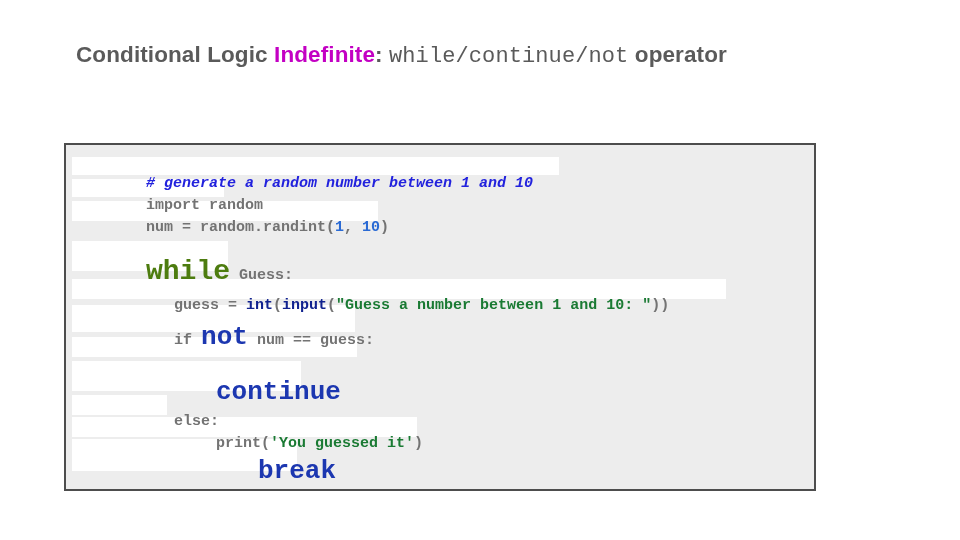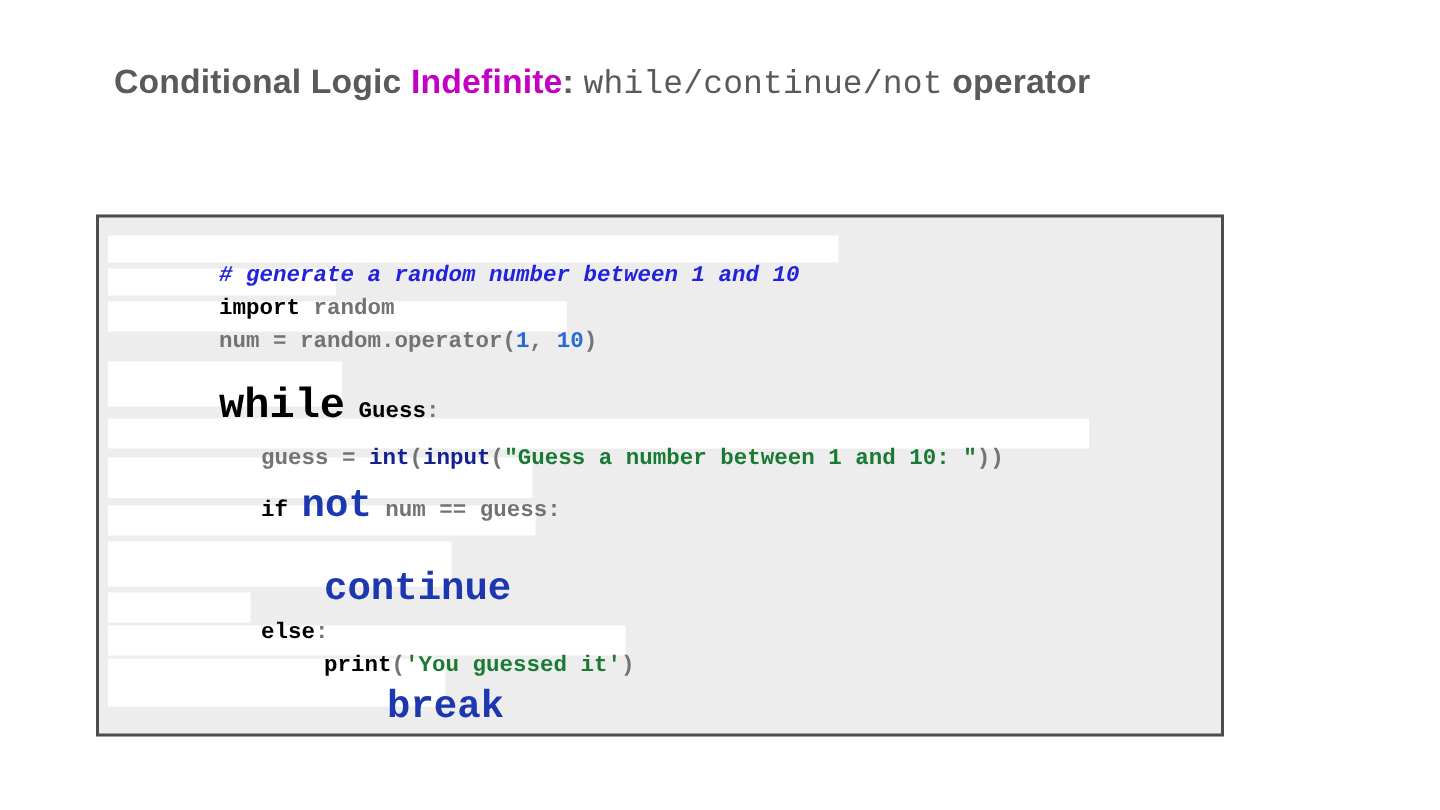--- a/index.html
+++ b/index.html
@@ -74,36 +74,36 @@
     line-height: 1.0;
   }
   
   .band {
     position: absolute;
     background: #ffffff;
   }
 
   
   .c-comment { color: #2222dd; font-style: italic; font-weight: bold; }
-  .c-kw      { color: #000000; font-weight: bold; }
+  .c-kw      { color: #737373; font-weight: bold; }
   .c-blue    { color: #11228f; font-weight: bold; }
   .c-num     { color: #2a6ad4; font-weight: bold; }
   .c-str     { color: #1a7a33; font-weight: bold; }
   .c-black   { color: #737373; font-weight: bold; }
 
   .big-kw {
     font-size: 26px;
     color: #1c37b0;
     font-weight: bold;
     font-family: "Liberation Mono", monospace;
     text-align: right;
   }
   .big-kw-xl {
     font-size: 28px;
-    color: #000000;
+    color: #4d7c0f;
     font-weight: bold;
     font-family: "Liberation Mono", monospace;
   }
 </style>
 </head>
 <body>
 
 <div class="slide">
 
   <div class="title">
@@ -127,21 +127,21 @@
 
       <div class="line" style="left:8px; top:16px;">
         <span class="c-comment"># generate a random number between 1 and 10</span>
       </div>
 
       <div class="line" style="left:8px; top:38px;">
         <span class="c-kw">import</span><span class="c-black"> random</span>
       </div>
 
       <div class="line" style="left:8px; top:60px;">
-        <span class="c-black">num = random.operator(</span><span class="c-num">1</span><span class="c-black">, </span><span class="c-num">10</span><span class="c-black">)</span>
+        <span class="c-black">num = random.randint(</span><span class="c-num">1</span><span class="c-black">, </span><span class="c-num">10</span><span class="c-black">)</span>
       </div>
 
       <div class="line" style="left:8px; top:98px;">
         <span class="big-kw-xl">while</span><span style="font-size:15px;"> </span><span class="c-kw">Guess</span><span class="c-black">:</span>
       </div>
 
       <div class="line" style="left:36px; top:138px;">
         <span class="c-black">guess = </span><span class="c-blue">int</span><span class="c-black">(</span><span class="c-blue">input</span><span class="c-black">(</span><span class="c-str">"Guess a number between 1 and 10: "</span><span class="c-black">))</span>
       </div>
 

